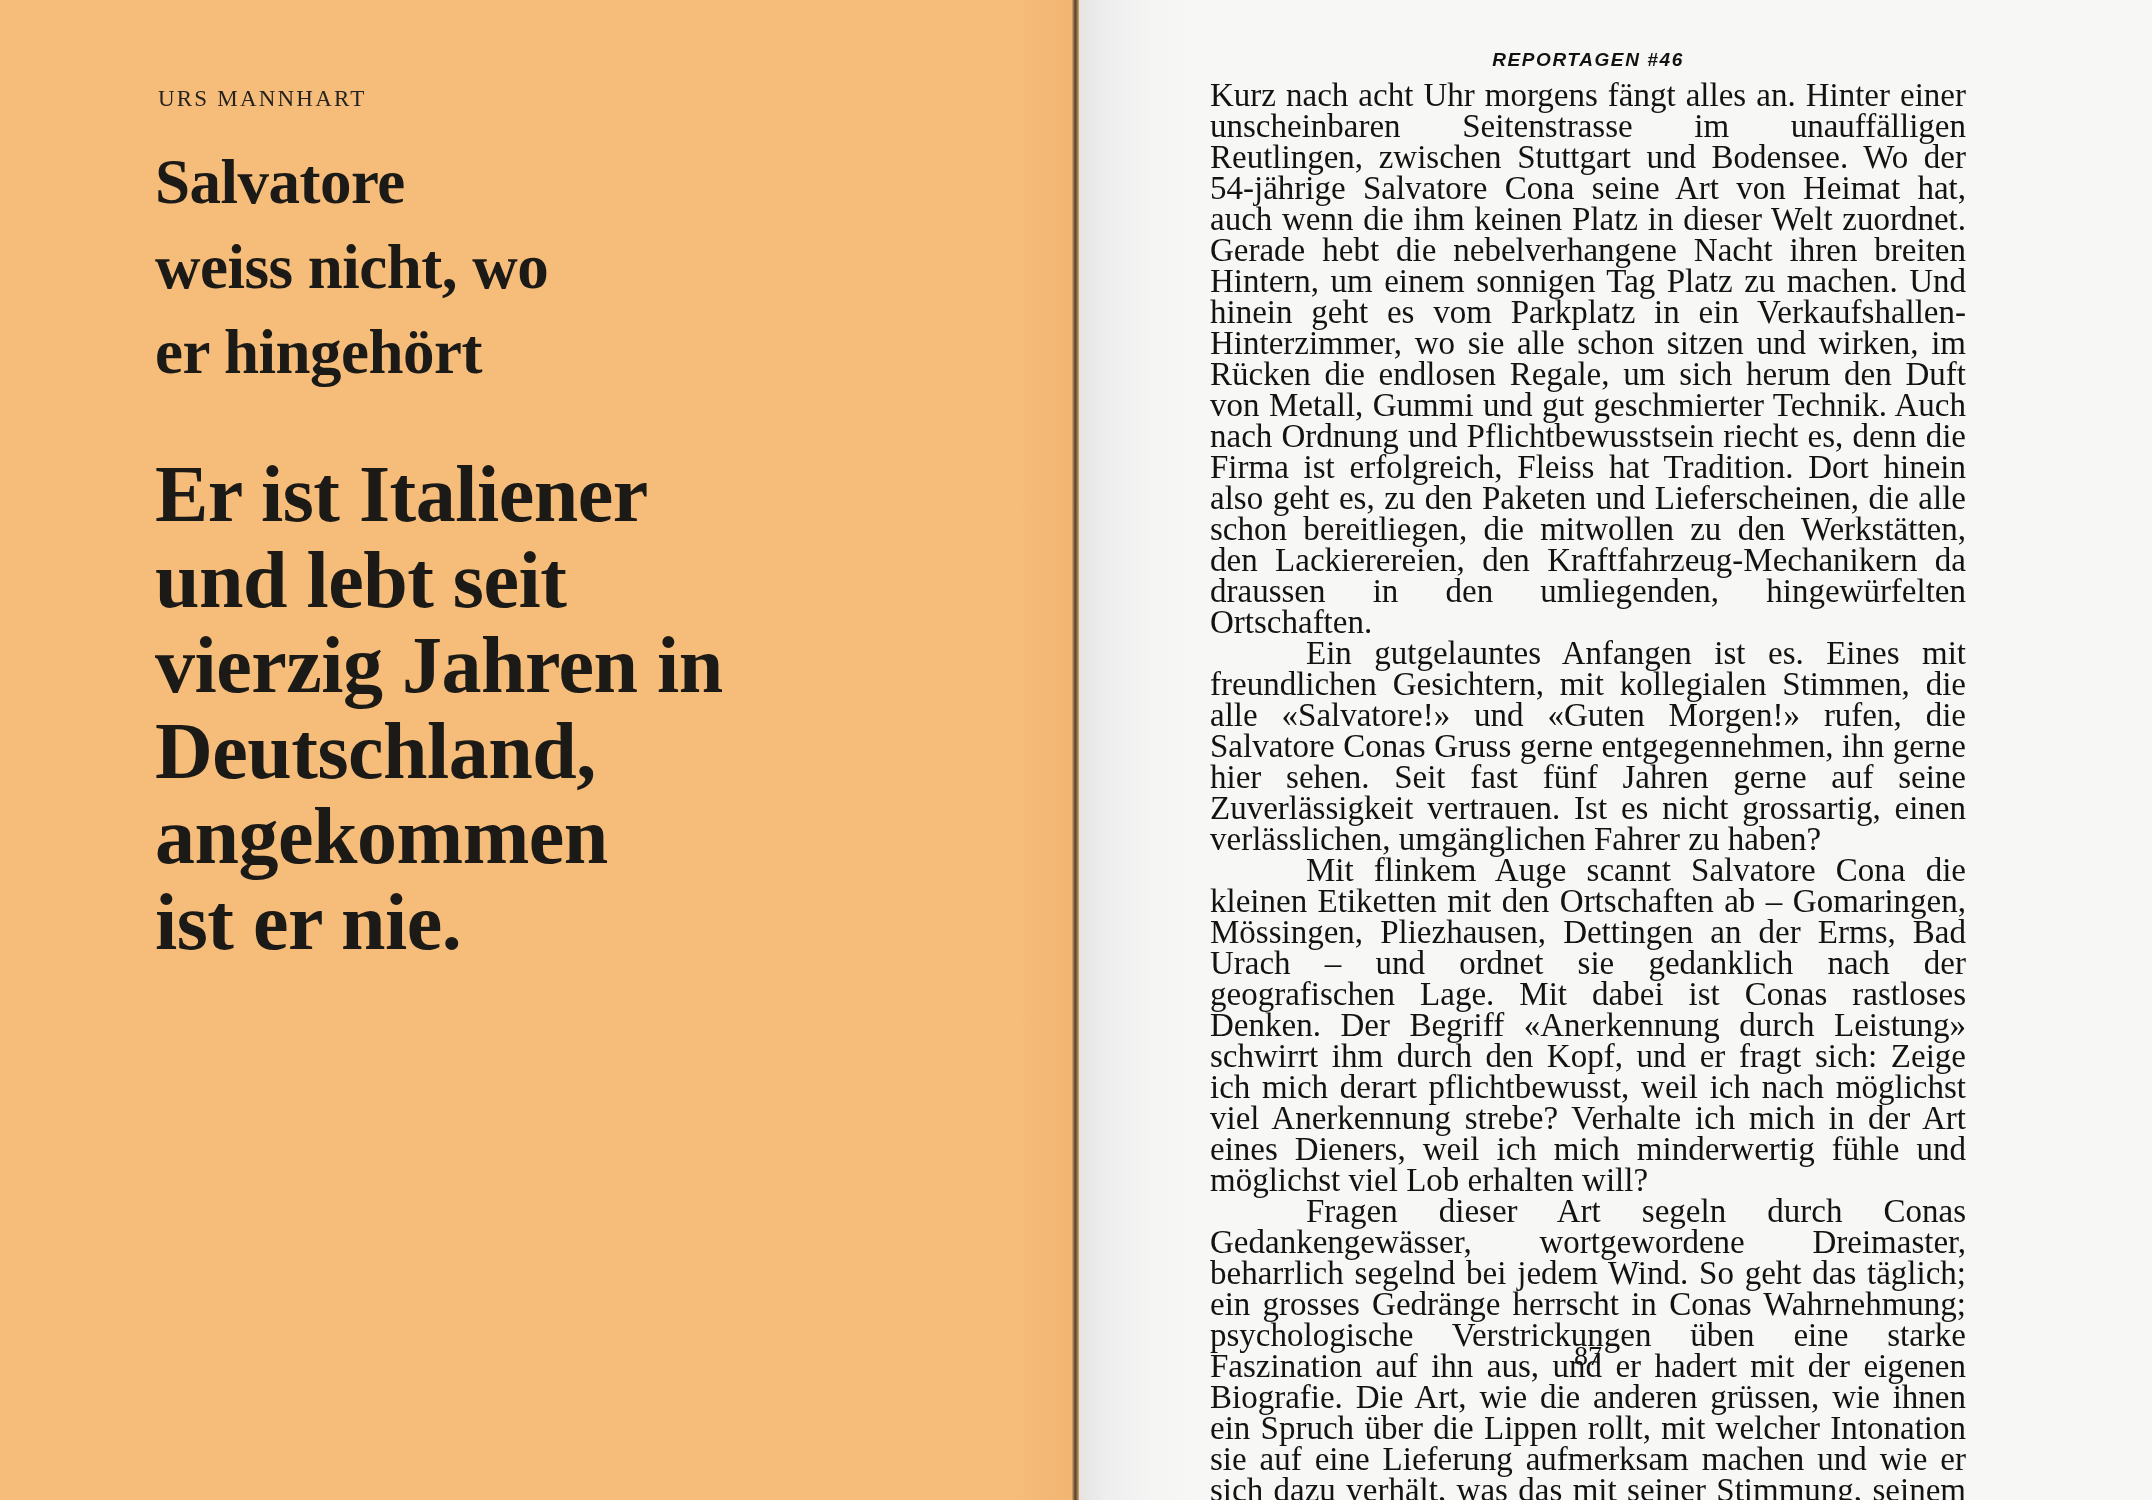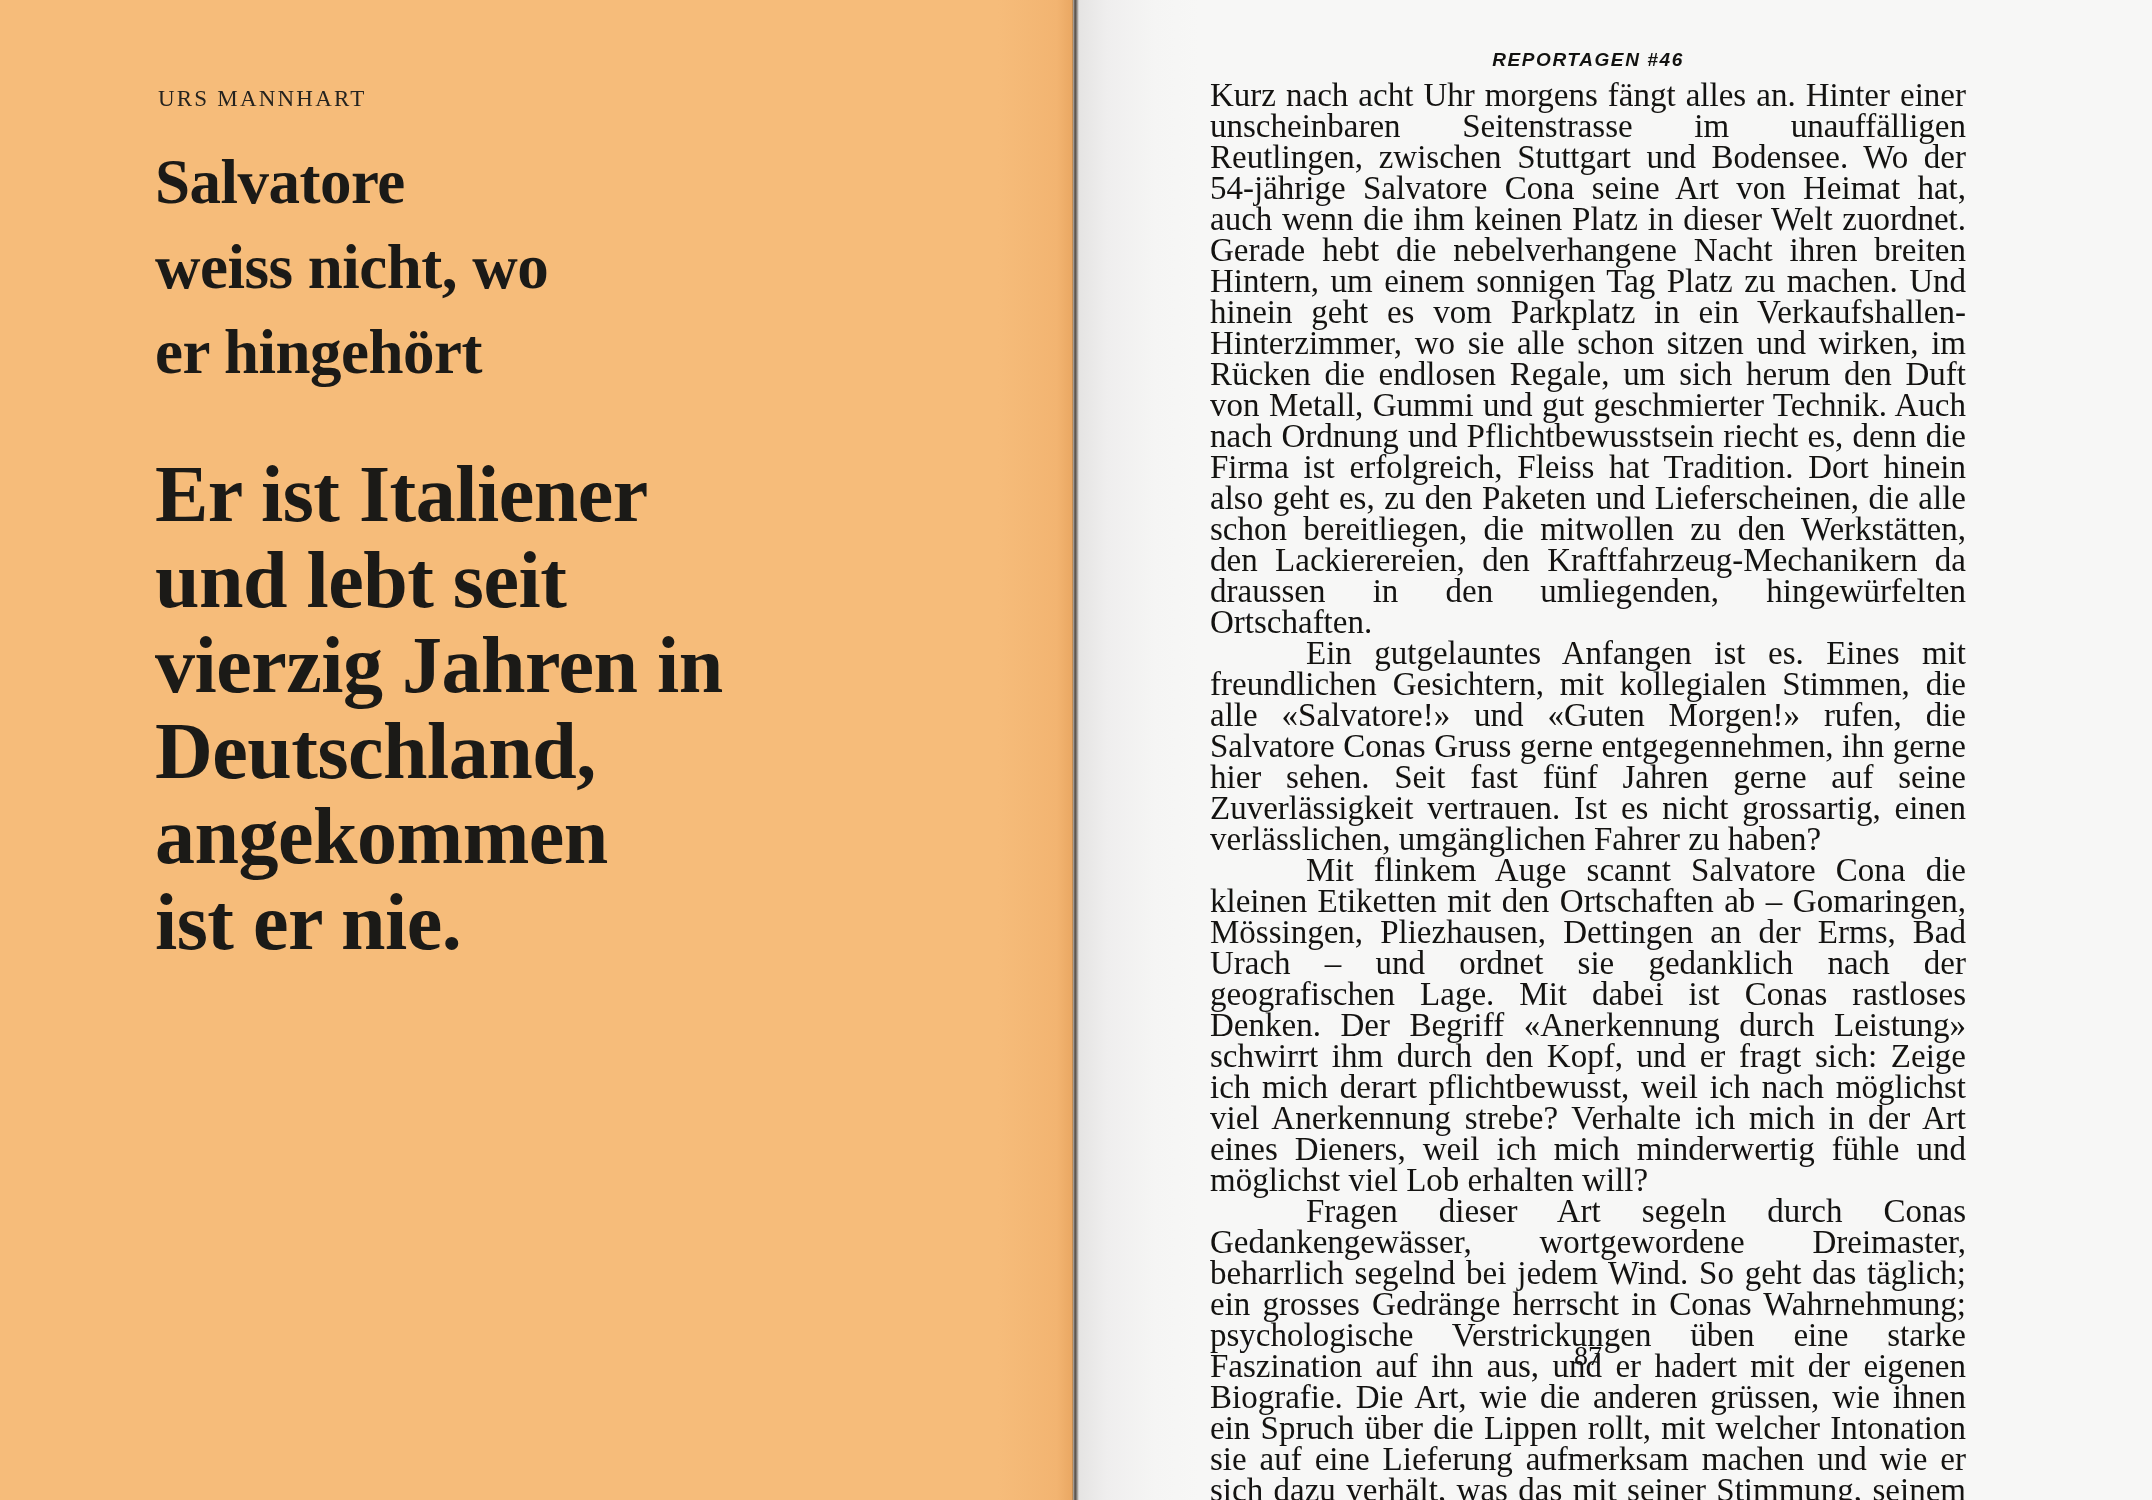--- a/index.html
+++ b/index.html
@@ -10,20 +10,21 @@
     overflow: hidden;
     font-family: "Liberation Serif", serif;
     color: #161513;
   }
   
   .page-left {
     position: absolute;
     left: 0; top: 0;
     width: 1073px; height: 1500px;
     background: linear-gradient(90deg, #f6bc7a 0%, #f6bc7a 93%, #f2b471 98.5%, #e9a762 100%);
+    padding-left: 20px;
   }
   .author {
     position: absolute;
     left: 158px; top: 86px;
     font-size: 23px;
     line-height: 26px;
     letter-spacing: 2.2px;
     color: #25231f;
   }
   .title {

